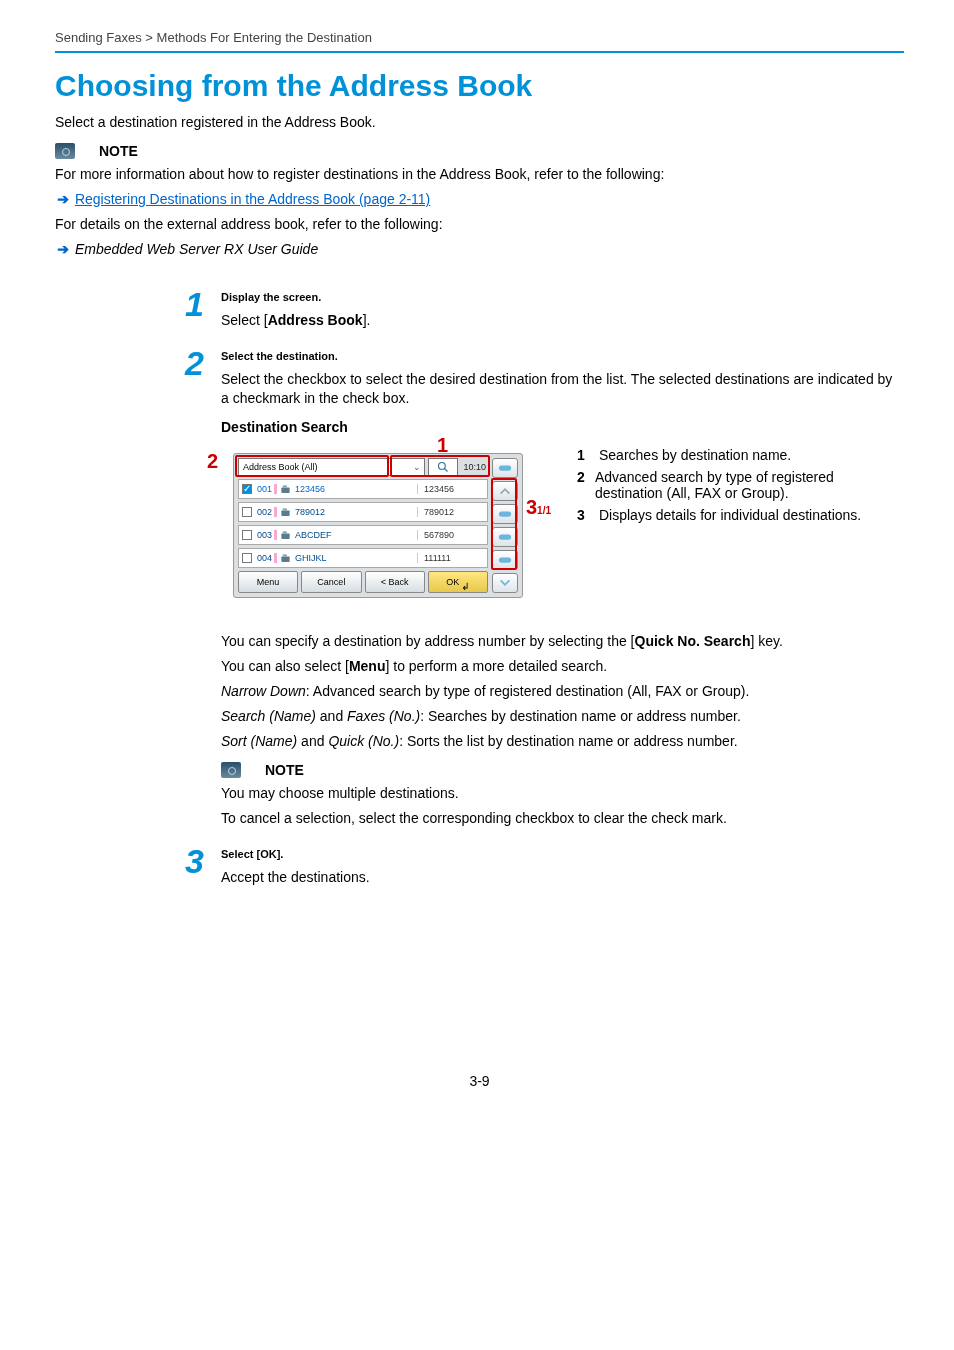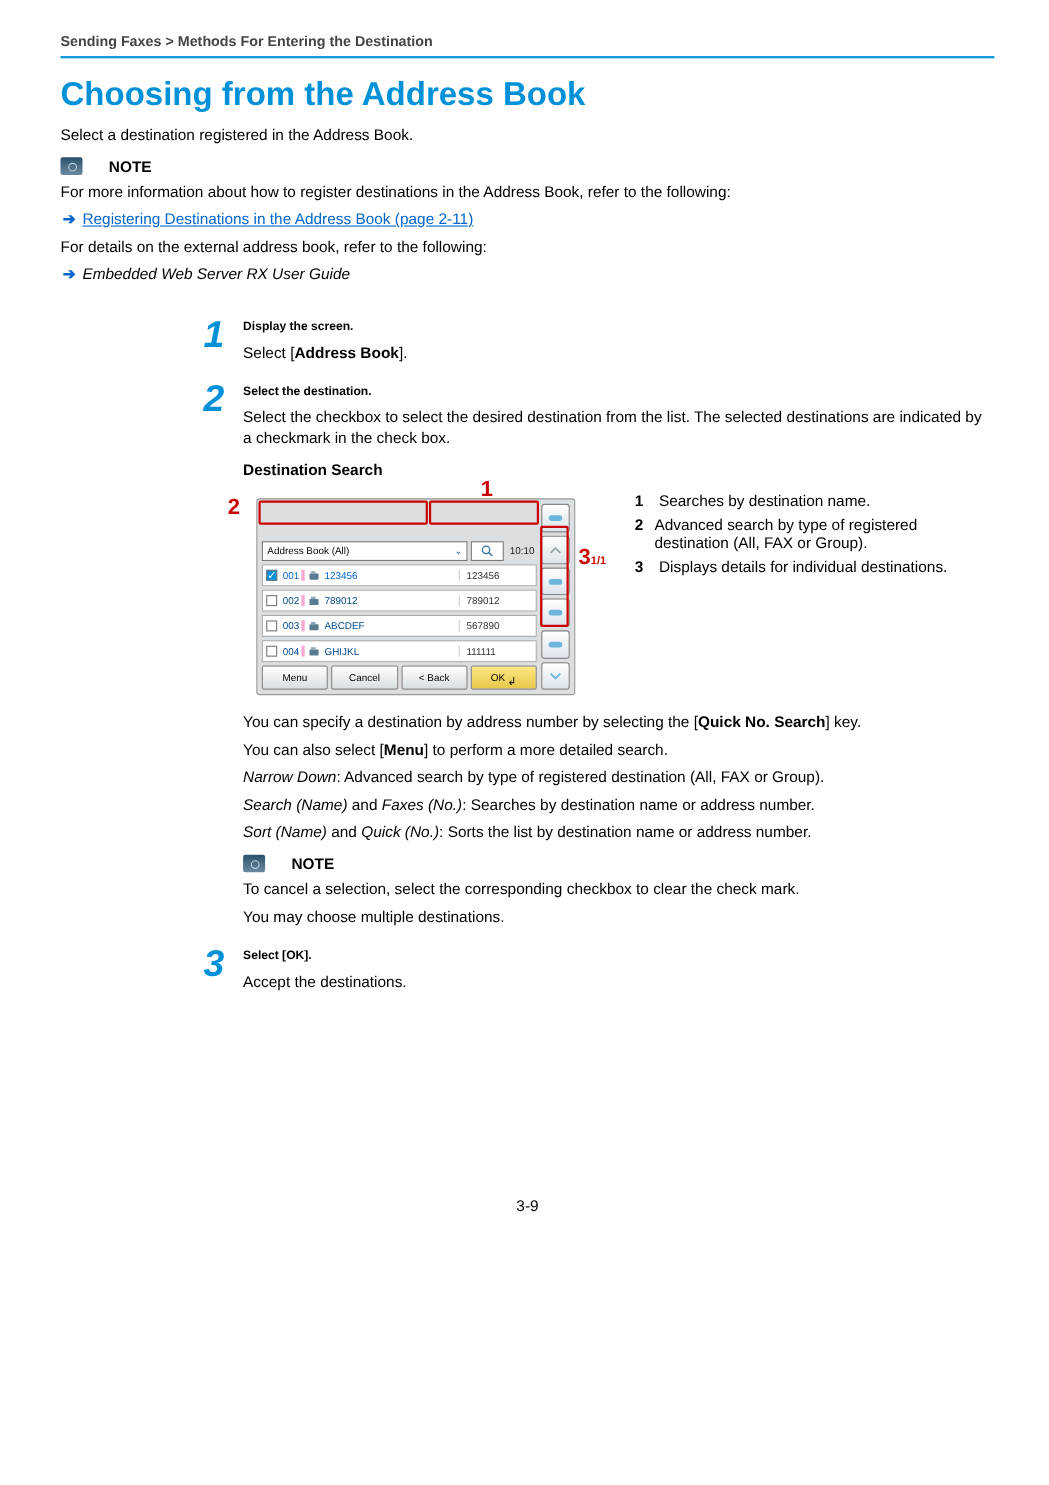--- a/index.html
+++ b/index.html
@@ -5,21 +5,21 @@
   * { box-sizing: border-box; }
   body {
     font-family: Arial, Helvetica, sans-serif;
     font-size: 14px;
     margin: 0;
     color: #000;
     background: #fff;
     width: 954px;
   }
   .page { padding: 30px 50px 30px 55px; }
-  .bc { font-size: 13px; color: #444; padding-bottom: 4px; font-weight: bold; }
+  .bc { font-size: 13px; color: #444; padding-bottom: 4px; }
   .bc-sep { color: #444; }
   .hr-blue { border: none; border-top: 2px solid #0091d8; margin: 2px 0 16px 0; }
   h1.title { color: #0091d8; font-size: 30px; font-weight: bold; margin: 6px 0 10px 0; }
   p { margin: 6px 0; line-height: 1.35; }
   .note-hd { margin-top: 10px; }
   .note-icon {
     display: inline-block; width: 20px; height: 16px; vertical-align: middle;
     background: linear-gradient(#2b4f6a 0%, #6a8aa0 100%); border-radius: 2px; position: relative;
   }
   .note-icon::after { content: ""; position: absolute; left: 7px; top: 5px; width: 6px; height: 6px; border: 1px solid #bcd4e2; border-radius: 50%; }
@@ -40,21 +40,21 @@
   .c1 { top: -6px; left: 216px; }
   .c2 { top: 10px; left: -14px; }
   .c3 { top: 56px; right: -4px; }
   .c3 sub { font-size: 10px; vertical-align: baseline; }
   .device {
     width: 290px; background: #dcdfe2; border: 1px solid #999; border-radius: 3px;
     padding: 4px; display: flex; gap: 4px;
   }
   .d-main { flex: 1; display: flex; flex-direction: column; gap: 3px; }
   .d-side { width: 26px; display: flex; flex-direction: column; gap: 3px; }
-  .topbar { display: flex; gap: 3px; align-items: stretch; margin-top: 34px; }
+  .topbar { display: flex; gap: 3px; align-items: stretch; }
   .topdrop { flex: 1; background: #fff; border: 1px solid #777; font-size: 9px; padding: 3px 4px; display: flex; justify-content: space-between; align-items: center; }
   .topdrop .chev { color: #2a6fa0; }
   .searchbtn { width: 30px; background: #fff; border: 1px solid #777; display: flex; align-items: center; justify-content: center; }
   .searchbtn svg { width: 12px; height: 12px; }
   .toptime { font-size: 9px; color: #222; padding: 0 2px; align-self: center; }
   .row { display: flex; background: #fff; border: 1px solid #aaa; height: 20px; align-items: center; font-size: 9px; }
   .row .ck { width: 16px; display: flex; justify-content: center; }
   .row .ck .box { width: 10px; height: 10px; border: 1px solid #777; display: inline-block; }
   .row .ck .box.checked { background: #0091d8; position: relative; }
   .row .ck .box.checked::after { content: "✓"; color: #fff; position: absolute; left: 0; top: -2px; font-size: 10px; }
@@ -70,21 +70,21 @@
   .bbtn { flex: 1; background: linear-gradient(#fff,#d7dee2); border: 1px solid #888; font-size: 9px; display: flex; align-items: center; justify-content: center; border-radius: 2px; }
   .bbtn.ok { background: linear-gradient(#ffe680,#e6c84a); }
   .bbtn .enter { font-size: 10px; margin-left: 2px; position:relative; top:4px; }
   .highlight-box { position: absolute; border: 2px solid #cc0000; pointer-events: none; border-radius: 2px; }
   .hb1 { top: 14px; left: 169px; width: 100px; height: 22px; }
   .hb2 { top: 14px; left: 14px; width: 154px; height: 22px; }
   .hb3 { top: 37px; left: 270px; width: 26px; height: 92px; }
   .legend { font-size: 14px; }
   .legend-item { display: flex; gap: 8px; margin: 6px 0; }
   .legend-item .ln { font-weight: bold; width: 14px; }
-  .aftertext { margin-top: 9px; }
+  .aftertext { margin-top: 28px; }
   .page-num { text-align: center; margin-top: 180px; font-size: 14px; }
   .bold { font-weight: bold; }
   .ital { font-style: italic; }
 </style>
 </head>
 <body>
 
 <div class="page">
 
   <div class="bc">
@@ -280,22 +280,22 @@
           <p><span>You can also select [</span><span class="bold">Menu</span><span>] to perform a more detailed search.</span></p>
           <p><span class="ital">Narrow Down</span><span>: Advanced search by type of registered destination (All, FAX or Group).</span></p>
           <p><span class="ital">Search (Name)</span><span> and </span><span class="ital">Faxes (No.)</span><span>: Searches by destination name or address number.</span></p>
           <p><span class="ital">Sort (Name)</span><span> and </span><span class="ital">Quick (No.)</span><span>: Sorts the list by destination name or address number.</span></p>
         </div>
 
         <div class="note-hd">
           <span class="note-icon"></span>
           <span class="note-label">NOTE</span>
         </div>
+        <p>You may choose multiple destinations.</p>
         <p>To cancel a selection, select the corresponding checkbox to clear the check mark.</p>
-        <p>You may choose multiple destinations.</p>
       </div>
     </div>
 
     <div class="step">
       <div class="step-num">3</div>
       <div class="step-body">
         <div class="heading">Select [OK].</div>
         <p>Accept the destinations.</p>
       </div>
     </div>

